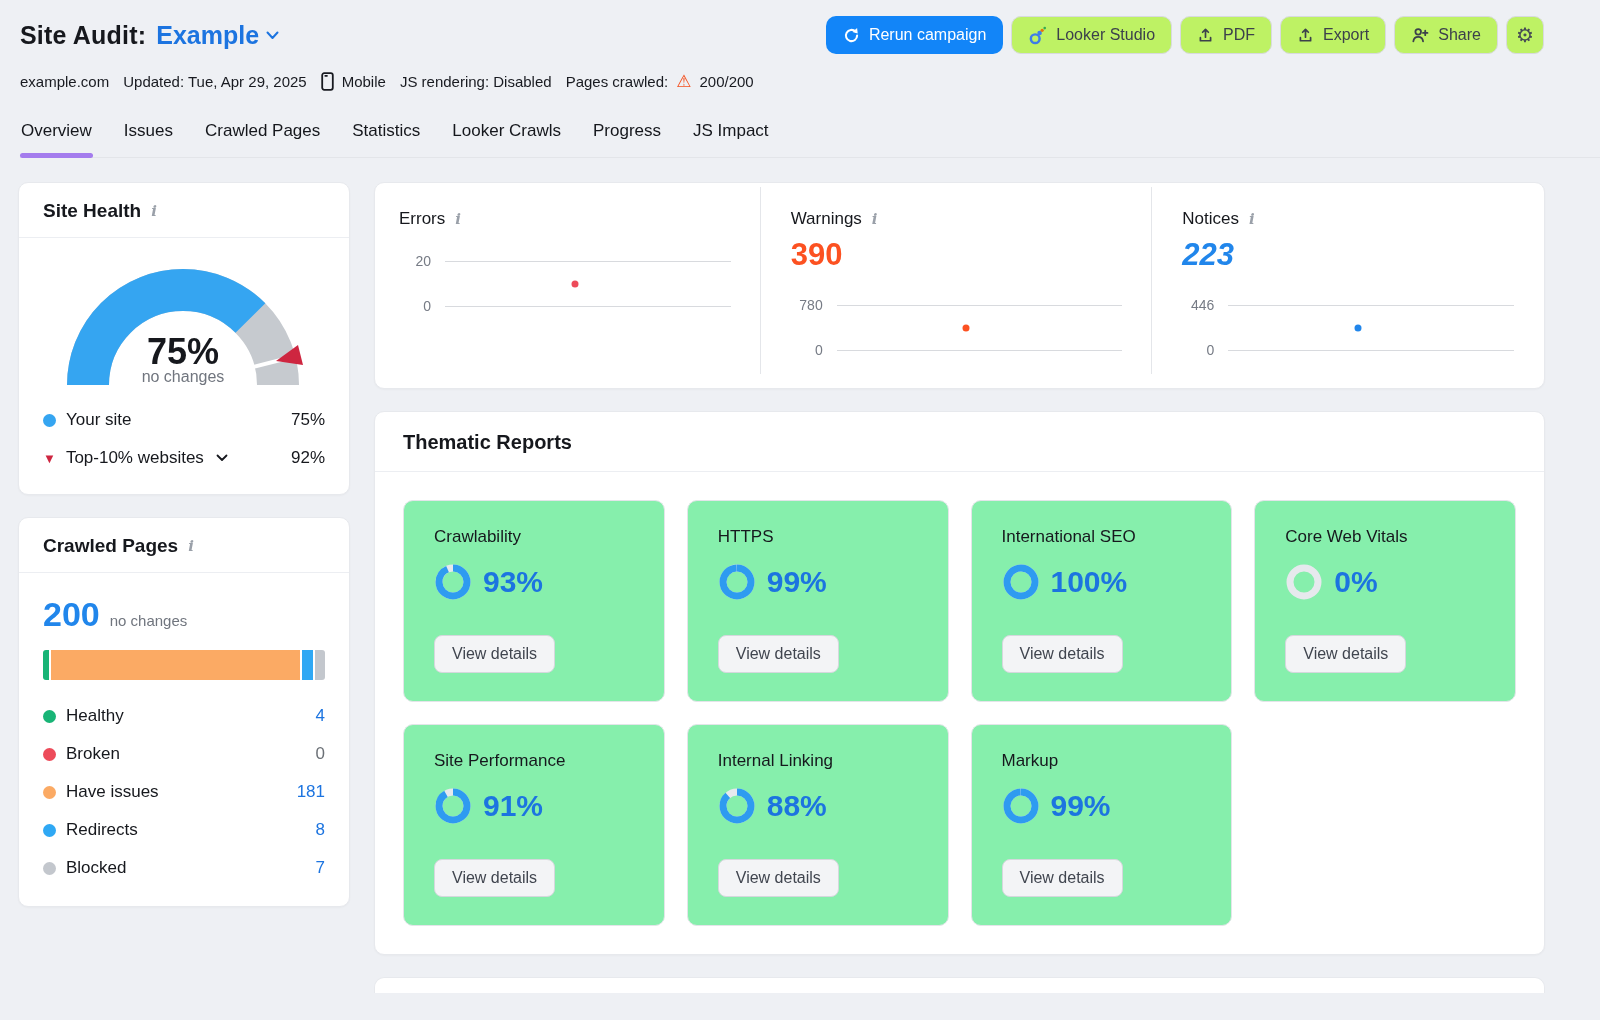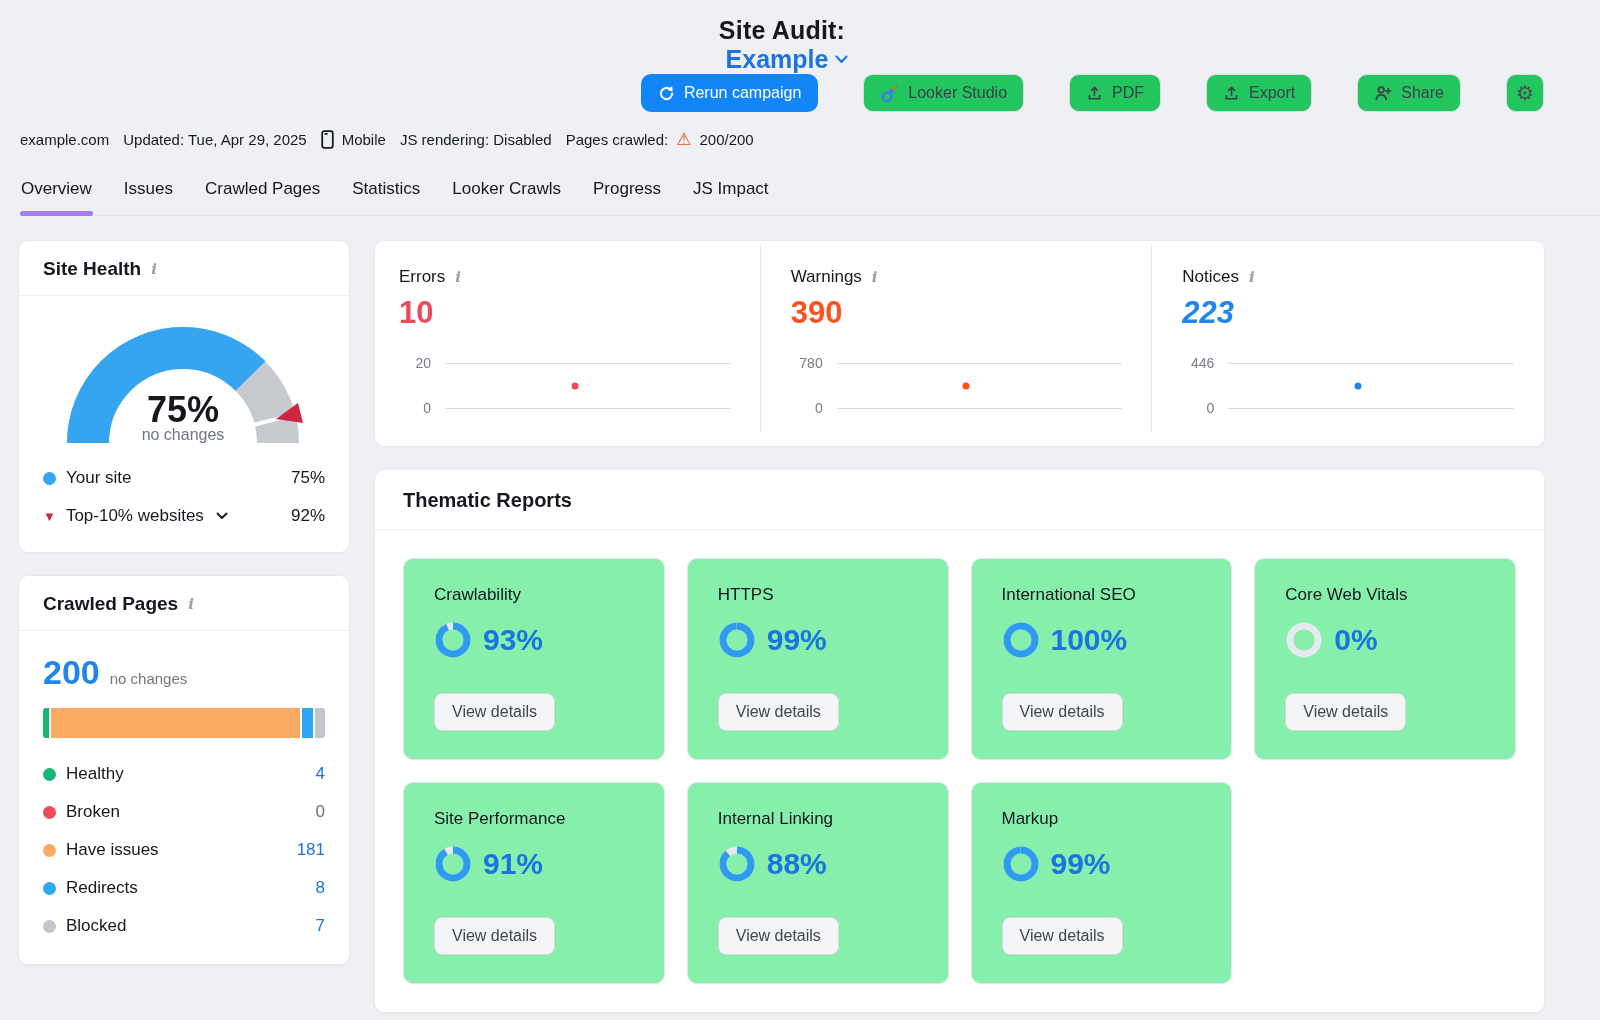--- a/index.html
+++ b/index.html
@@ -4,29 +4,29 @@
 <style>
   * { margin:0; padding:0; box-sizing:border-box; }
   html,body { width:1600px; height:1020px; overflow:hidden; }
   body {
     font-family:"Liberation Sans", sans-serif;
     background:#eef0f4;
     color:#16181d;
   }
   
   .top { padding:16px 56px 0 20px; }
-  .top-row1 { display:flex; align-items:center;flex-direction:column; }
+  .top-row1 { display:flex; align-items:center; }
   .page-title { font-size:25px; font-weight:700; letter-spacing:.2px; }
   .campaign-link { display:flex; align-items:center; gap:7px; margin-left:10px;
     font-size:25px; font-weight:700; color:#1c74e0; cursor:pointer; }
   .hdr-actions { margin-left:auto; display:flex; gap:8px; align-items:center;justify-content:flex-end; }
   .btn { display:flex; align-items:center; gap:9px; height:38px; padding:0 16px;
     border-radius:10px; font-size:16px; cursor:pointer; border:1px solid transparent; white-space:nowrap; }
   .btn-primary { background:#1285f8; color:#fff; }
-  .btn-secondary { background:#22c55e; color:#3c414b; border-color:#d8dade;margin-left:37px; }
+  .btn-secondary { background:#bef264; color:#3c414b; border-color:#d8dade; }
   .btn-icon-only { width:38px; padding:0; justify-content:center; font-size:20px; color:#474c55; }
   .top-row2 { display:flex; align-items:center; gap:14px; margin-top:18px; font-size:15px; color:#181a20; }
   .meta-item { display:flex; align-items:center; gap:8px; }
   .warn-tri { color:#f4501e; font-size:17px; line-height:1; }
   
   .tabs { display:flex; gap:30px; margin:28px 0 0 20px; padding-right:56px;
     border-bottom:1px solid #e3e5e9; }
   .tab { position:relative; font-size:17px; padding:2px 1px 16px; cursor:pointer; color:#15171c; }
   .tab.active::after { content:""; position:absolute; left:0; right:0; bottom:-1px;
     height:5px; border-radius:3px; background:#a47ced; }
@@ -258,21 +258,20 @@
   </div>
 
   <div class="col">
 
     <div class="card issues-card">
       <div class="issue-panel">
         <div class="ip-label">
           <span>Errors</span>
           <span class="info-i">i</span>
         </div>
-        <div class="ip-num" style="color: rgb(237, 75, 90);">10</div>
         <div class="spark">
           <div class="spark-row">
               <span class="spark-lbl">20</span>
               <div class="spark-line"></div>
             </div>
           <div class="spark-row">
               <span class="spark-lbl">0</span>
               <div class="spark-line"></div>
             </div>
           <span class="spark-dot" style="background: rgb(237, 75, 90);"></span>

